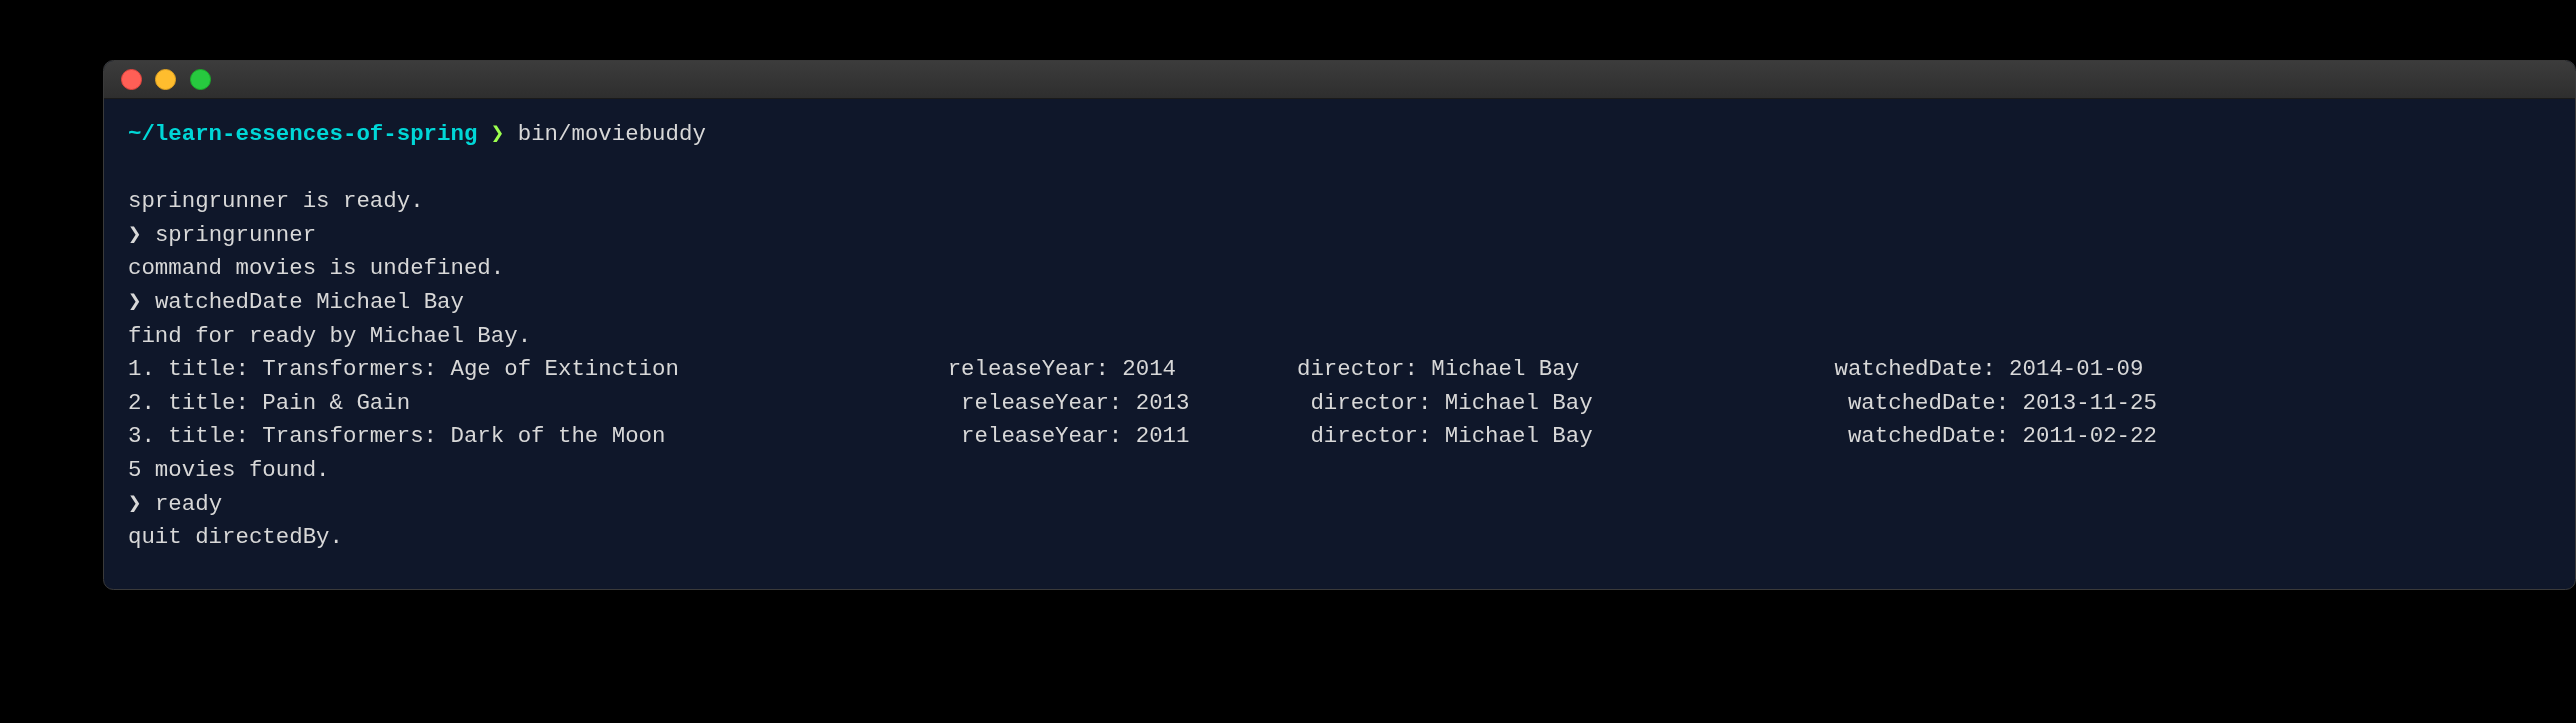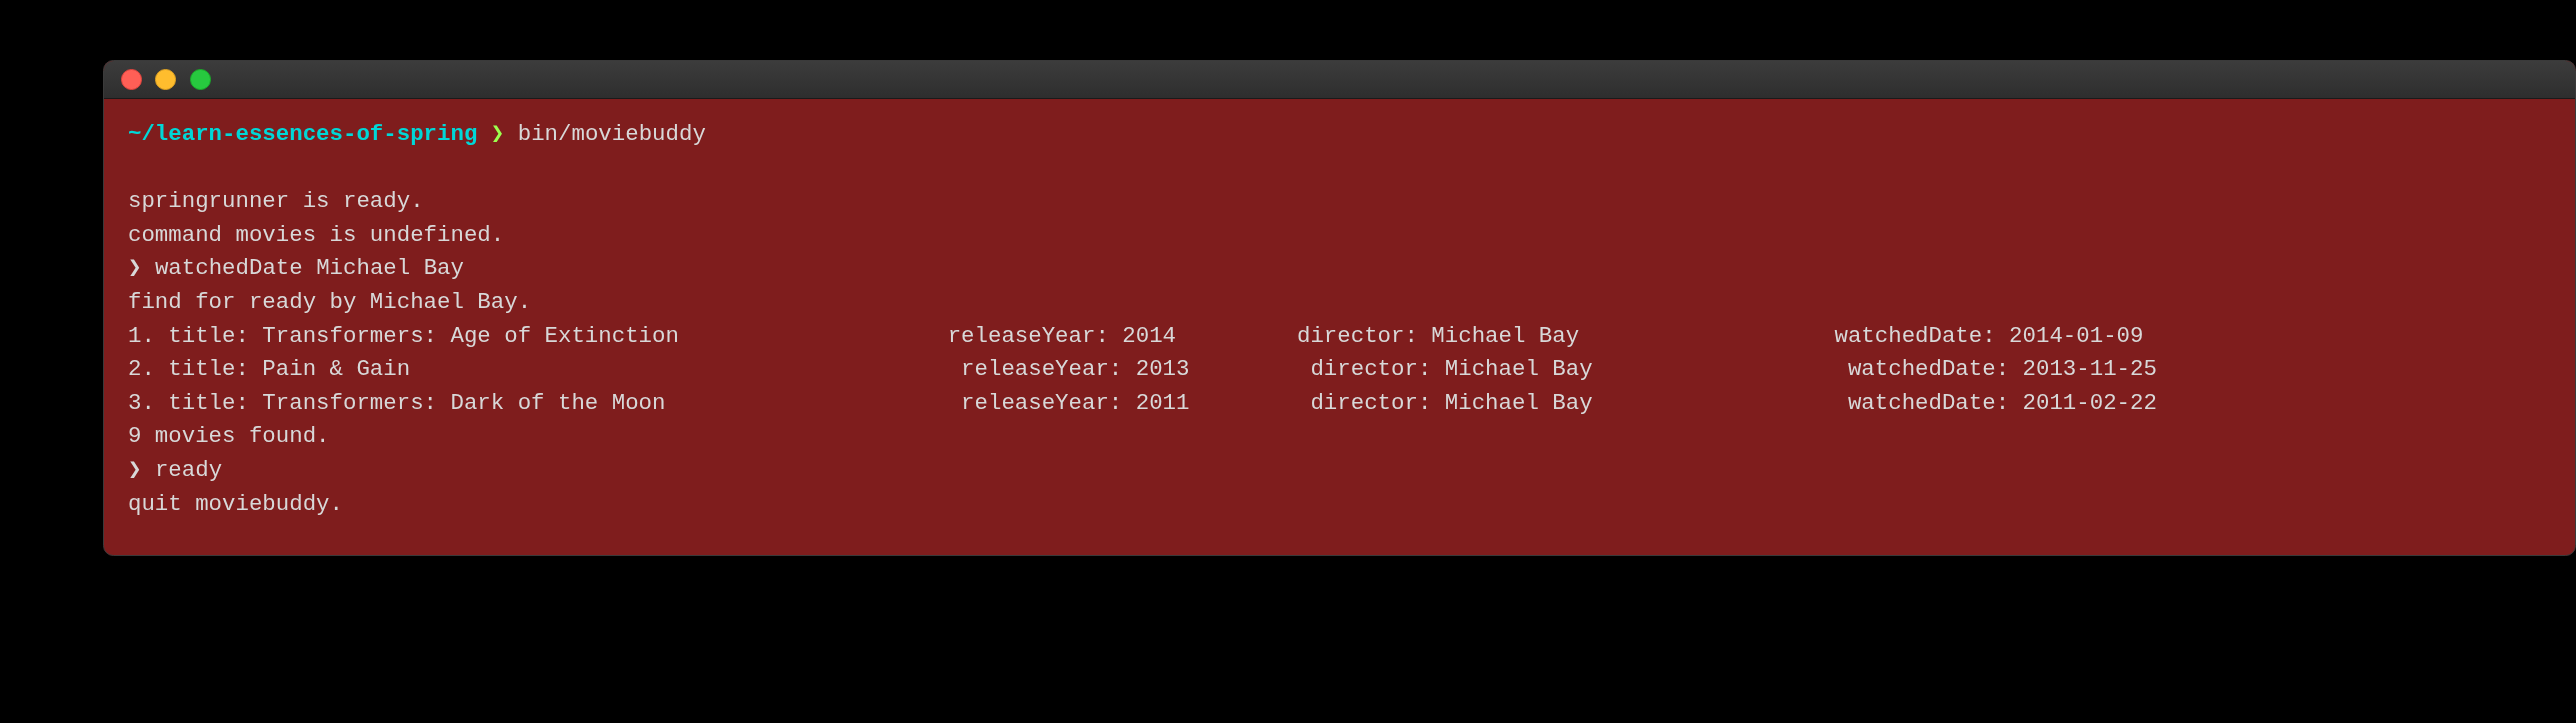--- a/index.html
+++ b/index.html
@@ -13,21 +13,21 @@
       height: 724px;
       display: flex;
       align-items: flex-start;
       justify-content: flex-start;
       padding-top: 60px;
       padding-left: 103px;
       font-family: "SF Mono", Menlo, Monaco, "Courier New", monospace;
     }
     .terminal-window {
       width: 2481px;
-      background: #7f1d1d;
+      background: #0f172a;
       border-radius: 10.3px;
       overflow: hidden;
       box-shadow: 0 17px 52px rgba(0,0,0,0.8);
       border: 0.9px solid #3a3a3a;
     }
     .titlebar {
       background: linear-gradient(to bottom, #3c3c3c, #2e2e2e);
       height: 38px;
       display: flex;
       align-items: center;
@@ -85,24 +85,25 @@
 <div class="terminal-window">
   <div class="titlebar">
     <div class="traffic-light traffic-red"></div>
     <div class="traffic-light traffic-yellow"></div>
     <div class="traffic-light traffic-green"></div>
   </div>
   <div class="terminal-body">
     <div class="line"><span class="prompt-path">~/learn-essences-of-spring</span> <span class="prompt-arrow">❯</span> <span class="cmd">bin/moviebuddy</span></div>
     <div class="blank-line"></div>
     <div class="line">springrunner is ready.</div>
+    <div class="line"><span class="inner-prompt">❯</span> <span>springrunner</span></div>
     <div class="line">command movies is undefined.</div>
     <div class="line"><span class="inner-prompt">❯</span> <span>watchedDate Michael Bay</span></div>
     <div class="line">find for ready by Michael Bay.</div>
     <div class="line">1. title: Transformers: Age of Extinction                    releaseYear: 2014         director: Michael Bay                   watchedDate: 2014-01-09</div>
     <div class="line">2. title: Pain &amp; Gain                                         releaseYear: 2013         director: Michael Bay                   watchedDate: 2013-11-25</div>
     <div class="line">3. title: Transformers: Dark of the Moon                      releaseYear: 2011         director: Michael Bay                   watchedDate: 2011-02-22</div>
-    <div class="line">9 movies found.</div>
+    <div class="line">5 movies found.</div>
     <div class="line"><span class="inner-prompt">❯</span> <span>ready</span></div>
-    <div class="line">quit moviebuddy.</div>
+    <div class="line">quit directedBy.</div>
   </div>
 </div>
 
 
 </body></html>

